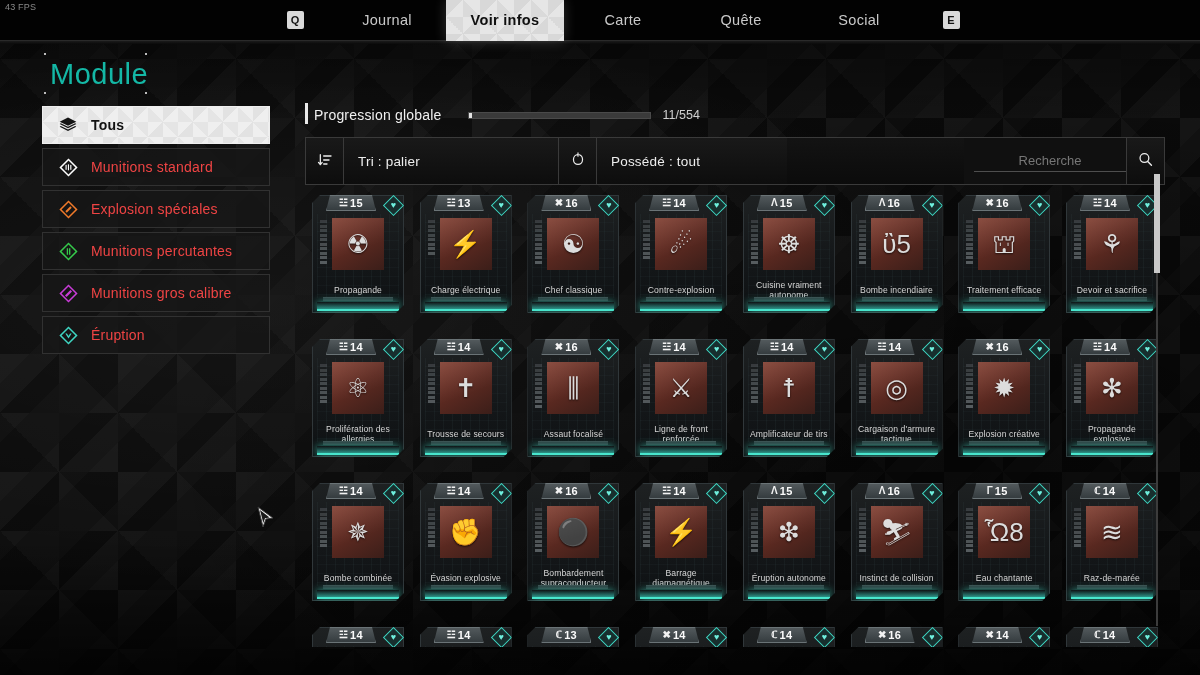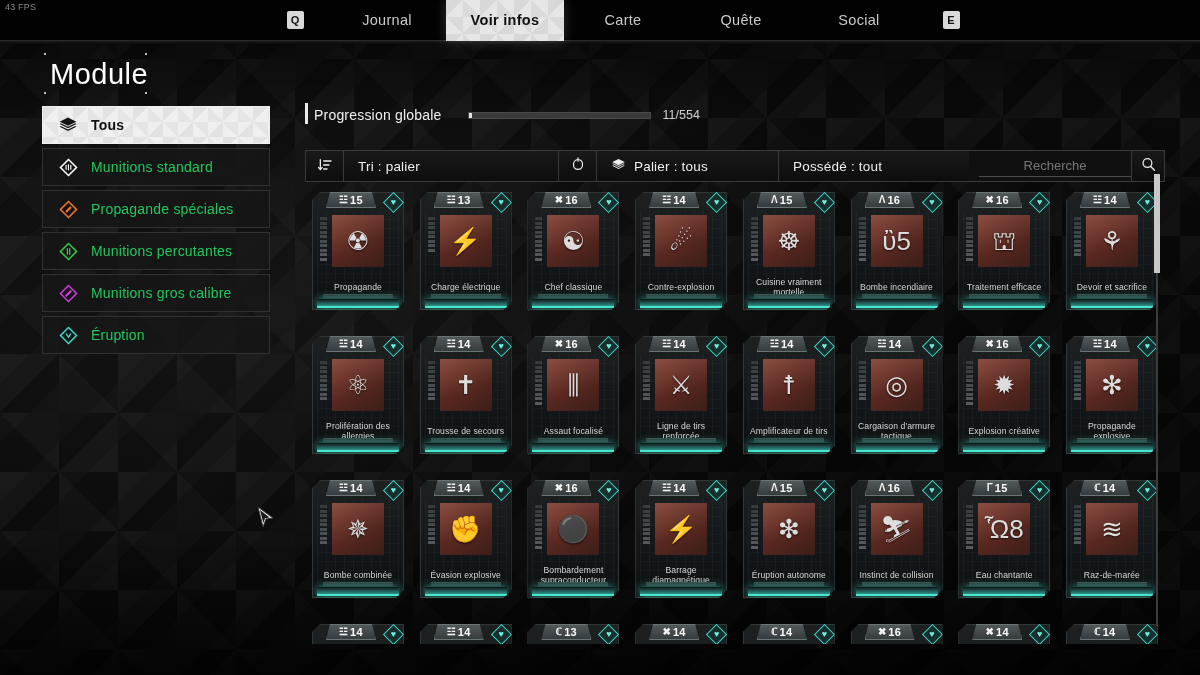--- a/index.html
+++ b/index.html
@@ -66,34 +66,34 @@
       linear-gradient(135deg, rgba(0,0,0,.06) 25%, transparent 25%, transparent 75%, rgba(0,0,0,.06) 75%),
       linear-gradient(45deg,  rgba(0,0,0,.05) 25%, transparent 25%, transparent 75%, rgba(0,0,0,.05) 75%);
     background-size: 34px 34px, 34px 34px;
     background-position: 0 0, 17px 17px;
     box-shadow: 0 0 14px rgba(255,255,255,.18);
   }
 
   
   .page-title {
     position: absolute; left: 50px; top: 58px; z-index: 20;
-    font-size: 29px; font-weight: 500; color: #ffffff; letter-spacing: .5px;
+    font-size: 29px; font-weight: 500; color: #14b8a6; letter-spacing: .5px;
   }
   .dot { position: absolute; width: 2px; height: 2px; background: #bdbdbd; z-index: 21; }
 
   
   .sidebar { position: absolute; left: 42px; top: 106px; width: 228px; z-index: 20; }
   .side-item {
     position: relative; height: 38px; margin-bottom: 4px;
     display: flex; align-items: center; padding-left: 14px;
     background: rgba(22,22,22,.80);
     border: 1px solid #313131;
     cursor: pointer;
   }
-  .side-item .s-label { font-size: 14px; color: #22c55e; margin-left: 12px; letter-spacing: .2px; }
+  .side-item .s-label { font-size: 14px; color: #ef4444; margin-left: 12px; letter-spacing: .2px; }
   .side-item.active {
     background-color: #efefef;
     background-image:
       linear-gradient(135deg, rgba(0,0,0,.055) 25%, transparent 25%, transparent 75%, rgba(0,0,0,.055) 75%),
       linear-gradient(45deg,  rgba(0,0,0,.045) 25%, transparent 25%, transparent 75%, rgba(0,0,0,.045) 75%);
     background-size: 30px 30px, 30px 30px;
     background-position: 0 0, 15px 15px;
     border-color: #efefef;
   }
   .side-item.active .s-label { color: #111; font-weight: bold; }
@@ -106,21 +106,21 @@
   .prog-row::before { content:""; position:absolute; left:0; top:3px; width:3px; height:21px; background:#e9e9e9; }
   .prog-label { font-size: 14px; color: #f0f0f0; letter-spacing: .2px; }
   .prog-bar {
     position: relative; width: 183px; height: 7px; margin-left: 26px;
     background: #3a3a3a; border: 1px solid #4a4a4a;
   }
   .prog-fill { position: absolute; left: 0; top: 0; bottom: 0; background: #e4e4e4; }
   .prog-count { font-size: 12.5px; color: #cfcfcf; margin-left: 12px; }
 
   .filter-row {
-    display: flex; align-items: stretch; height: 32px; margin-top: 20px;
+    display: flex; align-items: stretch; height: 48px; margin-top: 7px;
     background: #101010; border: 1px solid #3a3a3a;
   }
   .fbtn {
     display: flex; align-items: center; gap: 8px;
     padding: 0 14px; border-right: 1px solid #3a3a3a;
     font-size: 13.5px; color: #ededed; cursor: pointer; letter-spacing: .2px;
     background: linear-gradient(180deg,#191919,#0d0d0d);
   }
   .fbtn.icononly { padding: 0 10px; justify-content: center; min-width: 38px; }
   .fbtn.sortbtn { min-width: 215px; }
@@ -292,21 +292,21 @@
       <span class="s-label">Munitions standard</span>
     </div>
 
     <div class="side-item">
       <span class="side-icon">
         <svg width="21" height="21" viewBox="0 0 24 24">
           <rect x="5.5" y="5.5" width="13" height="13" transform="rotate(45 12 12)" fill="none" stroke="#f07a2a" stroke-width="1.7"></rect>
           <rect x="8" y="10.9" width="8" height="2.3" transform="rotate(-45 12 12)" fill="#f07a2a"></rect>
         </svg>
       </span>
-      <span class="s-label">Propagande spéciales</span>
+      <span class="s-label">Explosion spéciales</span>
     </div>
 
     <div class="side-item">
       <span class="side-icon">
         <svg width="21" height="21" viewBox="0 0 24 24">
           <rect x="5.5" y="5.5" width="13" height="13" transform="rotate(45 12 12)" fill="none" stroke="#35c94a" stroke-width="1.7"></rect>
           <g fill="#35c94a">
               <rect x="10" y="8.3" width="1.5" height="7.4"></rect>
               <rect x="12.6" y="8.3" width="1.5" height="7.4"></rect>
             </g>
@@ -363,30 +363,20 @@
         <span>Tri : palier</span>
       </div>
       <div class="fbtn icononly">
         <span>
           <svg width="16" height="17" viewBox="0 0 24 24">
             <path d="M12 4.6 C7.9 4.6 5.2 8 5.2 12 C5.2 16.1 8.1 19.4 12 19.4 C15.9 19.4 18.8 16.1 18.8 12 C18.8 8.6 16.9 5.9 14.1 4.9" fill="none" stroke="#ededed" stroke-width="1.8" stroke-linecap="round"></path>
             <path d="M12 2.2 L12 7.1" stroke="#ededed" stroke-width="1.8" stroke-linecap="round"></path>
           </svg>
         </span>
       </div>
-      <div class="fbtn palier">
-        <span>
-          <svg width="15" height="15" viewBox="0 0 24 24">
-            <path d="M12 3 L22 8 L12 13 L2 8 Z" fill="#ededed"></path>
-            <path d="M12 14.2 L20.6 10 L22 10.9 L12 15.9 L2 10.9 L3.4 10 Z" fill="#ededed"></path>
-            <path d="M12 17.4 L20.6 13.2 L22 14.1 L12 19.1 L2 14.1 L3.4 13.2 Z" fill="#ededed"></path>
-          </svg>
-        </span>
-        <span>Palier : tous</span>
-      </div>
       <div class="fbtn possede">
         <span>Possédé : tout</span>
       </div>
       <div class="spacer-fill"></div>
       <div class="search-wrap">
         <input class="search-input" type="text" placeholder="Recherche" style="">
       </div>
       <div class="search-btn">
         <span>
           <svg width="17" height="17" viewBox="0 0 24 24">
@@ -525,21 +515,21 @@
               <div class="seg" style="opacity: 0.67;"></div>
               <div class="seg" style="opacity: 0.73;"></div>
               <div class="seg" style="opacity: 0.78;"></div>
               <div class="seg" style="opacity: 0.83;"></div>
               <div class="seg" style="opacity: 0.89;"></div>
               <div class="seg" style="opacity: 0.95;"></div>
             </div>
             <div class="icon-tile">
               <span class="icon-glyph">☸</span>
             </div>
-            <div class="card-name">Cuisine vraiment mortelle</div>
+            <div class="card-name">Cuisine vraiment autonome</div>
             <div class="card-ledge"></div>
             <div class="card-glow"></div>
           </div>
           <div class="card">
             <div class="lvl-badge">
               <span class="lvl-sym">Λ</span>
               <span class="lvl-num">16</span>
             </div>
             <div class="rarity">
               <span class="rarity-d"></span>
@@ -717,21 +707,21 @@
               <div class="seg" style="opacity: 0.61;"></div>
               <div class="seg" style="opacity: 0.67;"></div>
               <div class="seg" style="opacity: 0.73;"></div>
               <div class="seg" style="opacity: 0.78;"></div>
               <div class="seg" style="opacity: 0.83;"></div>
               <div class="seg" style="opacity: 0.89;"></div>
             </div>
             <div class="icon-tile">
               <span class="icon-glyph">⚔</span>
             </div>
-            <div class="card-name">Ligne de tirs renforcée</div>
+            <div class="card-name">Ligne de front renforcée</div>
             <div class="card-ledge"></div>
             <div class="card-glow"></div>
           </div>
           <div class="card">
             <div class="lvl-badge">
               <span class="lvl-sym">☳</span>
               <span class="lvl-num">14</span>
             </div>
             <div class="rarity">
               <span class="rarity-d"></span>

